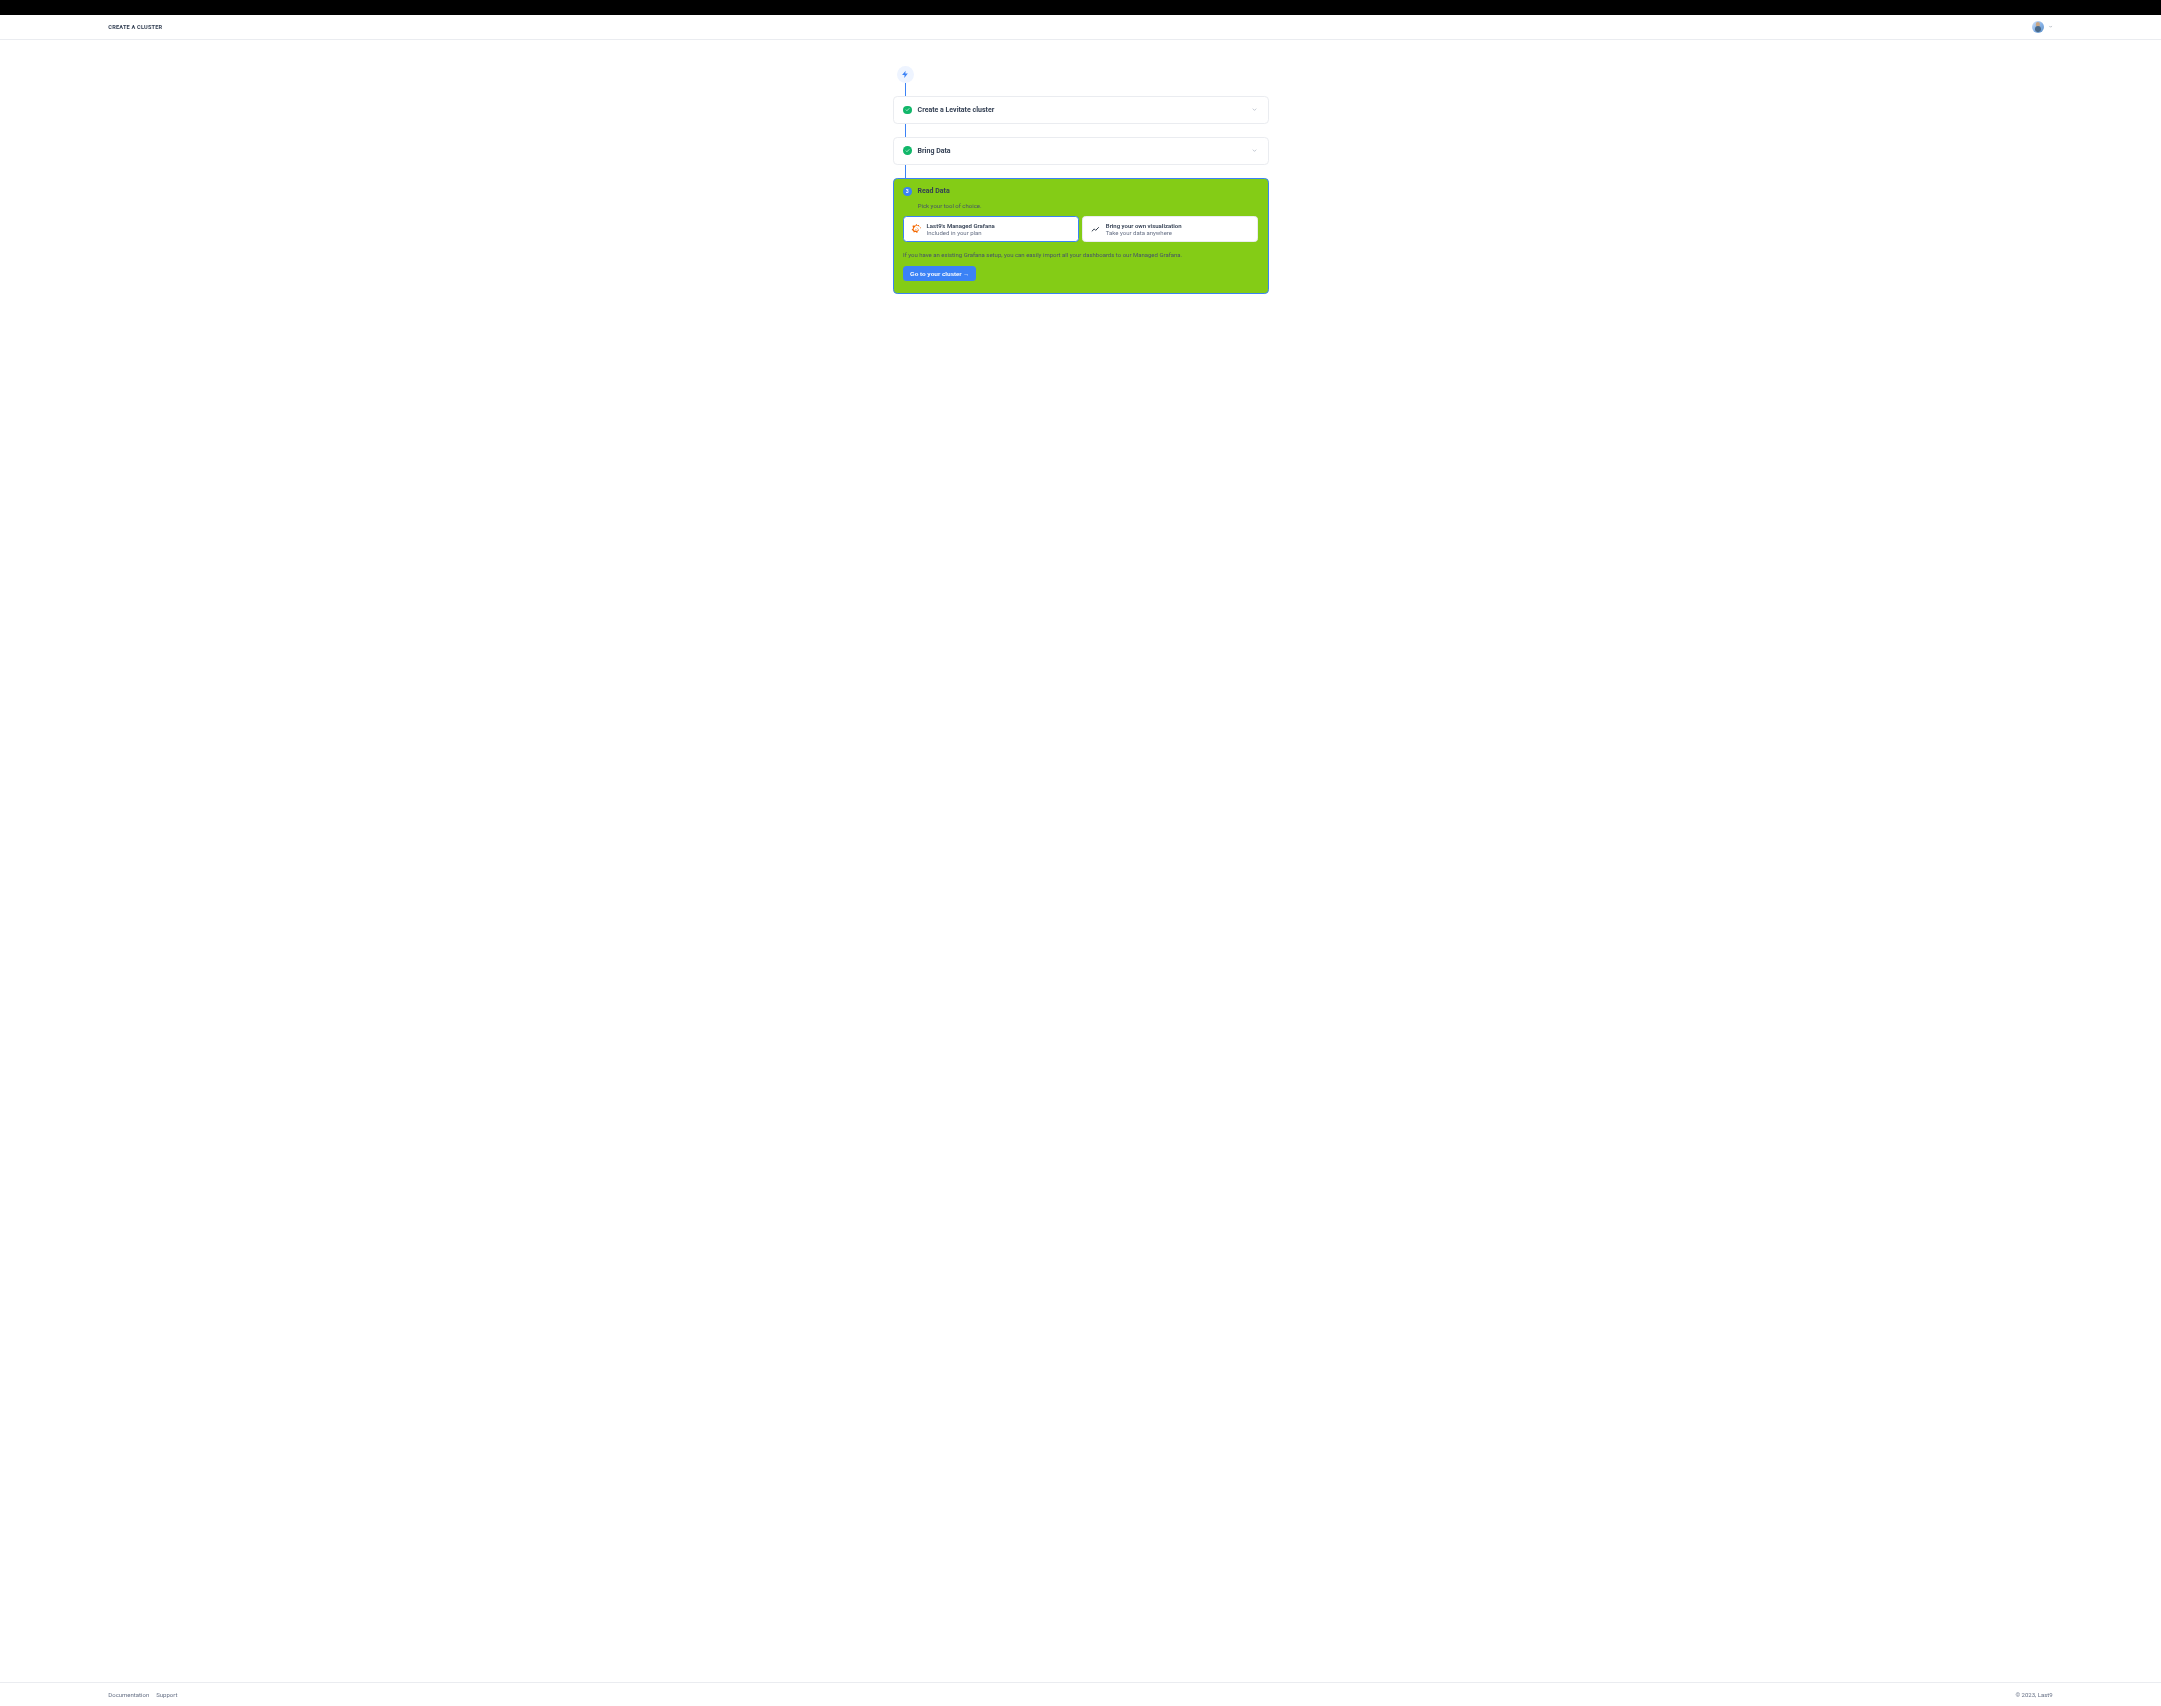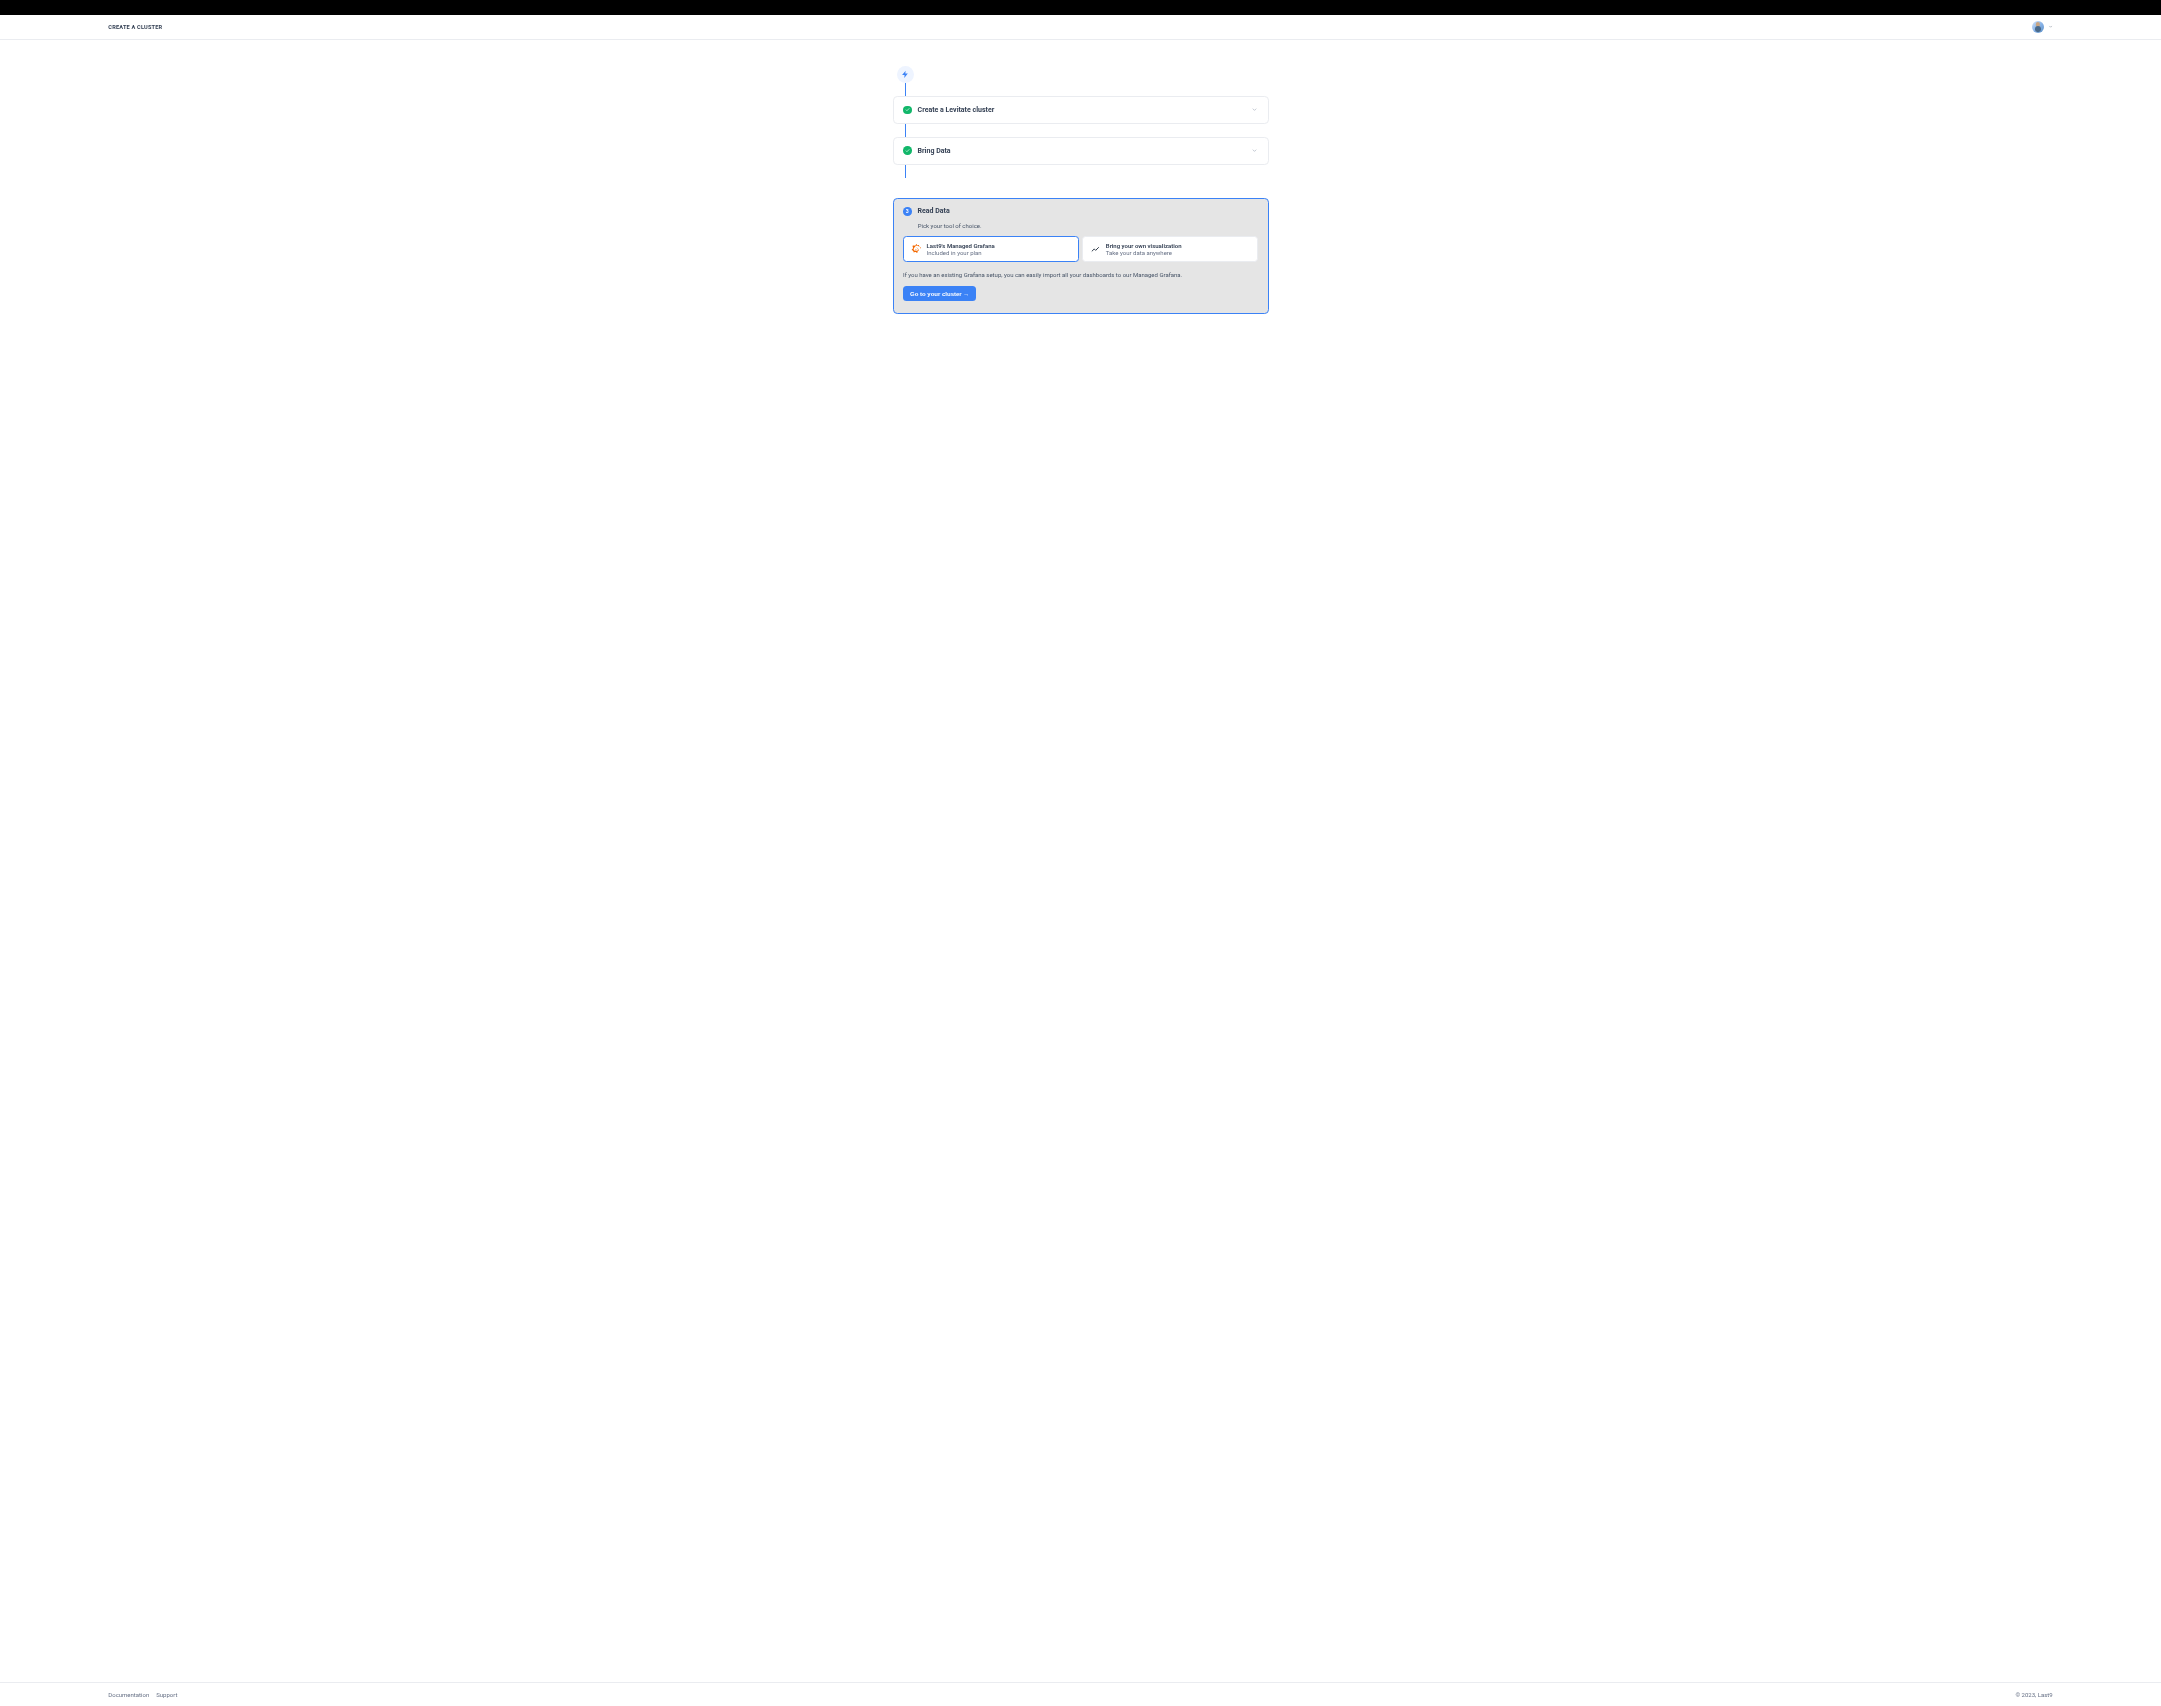--- a/index.html
+++ b/index.html
@@ -124,22 +124,21 @@
       display: flex;
       align-items: center;
       justify-content: space-between;
       background: #fff;
     }
     
     .step-card-active {
       border: 0.6px solid #3b82f6;
       border-radius: 4.3px;
       padding: 8.6px 9.5px 12px 9.5px;
-      background: #e5e5e5;
-      margin-top: 20px;
+      background: #84cc16;
     }
     
     .step-header {
       display: flex;
       align-items: center;
       gap: 6px;
     }
     
     .step-badge {
       width: 8.6px;

